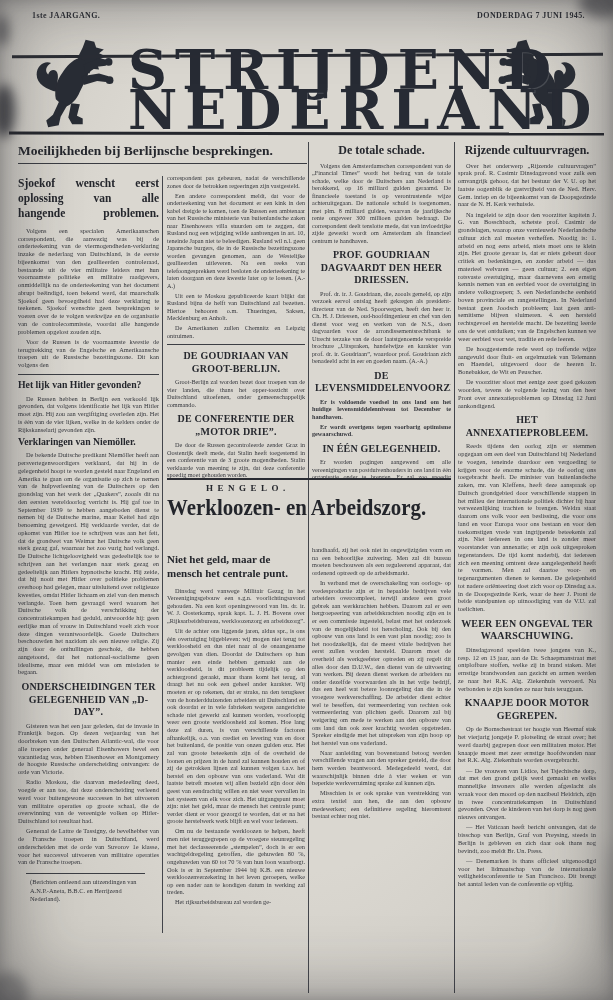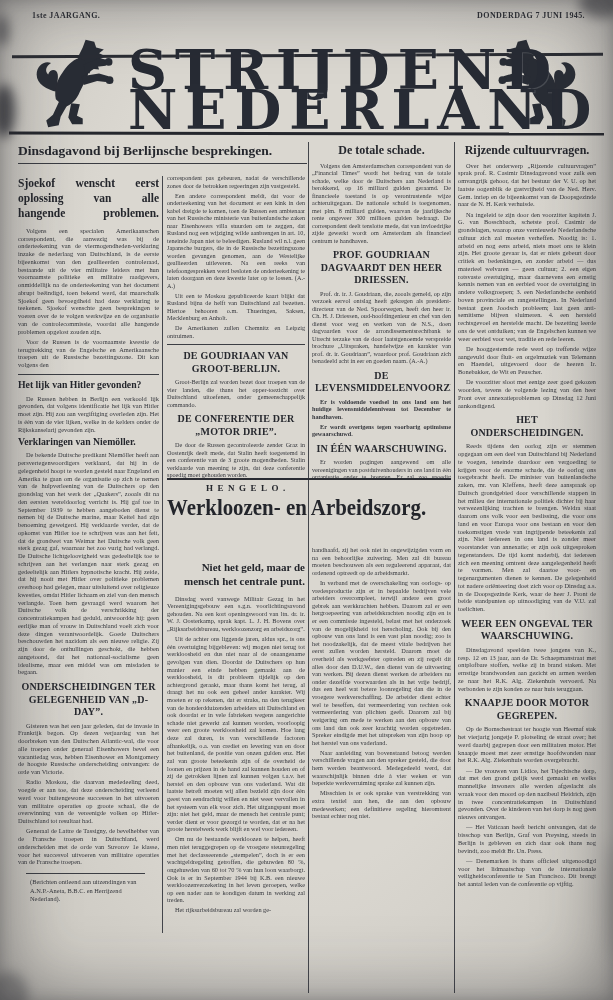--- a/index.html
+++ b/index.html
@@ -54,21 +54,21 @@
   .boldp{font-weight:bold;}
 
   
   .rule-hengelo{position:absolute;left:167px;top:478px;width:284px;height:2px;background:#2b2d33;}
   .kicker{position:absolute;left:168px;top:483px;font-size:9px;font-weight:bold;
     letter-spacing:4.5px;color:#25272d;padding-left:38px;}
   .big-head{position:absolute;left:167px;top:494px;width:284px;font-size:24px;font-weight:bold;
     color:#23252b;white-space:nowrap;transform:scaleX(.87);transform-origin:left;line-height:1.1;}
   .h-left{left:167px;top:548px;width:138px;height:450px;overflow:hidden;font-size:6.3px;}
   .h-right{left:312px;top:546px;width:139px;height:452px;overflow:hidden;font-size:6.3px;}
-  .subhead2{font-size:11px;font-weight:bold;line-height:1.3;color:#24262c;text-align:right;margin:12px 0 6px;}
+  .subhead2{font-size:11px;font-weight:bold;line-height:1.3;color:#24262c;text-align:left;margin:4px 0 6px;}
   .head-c4{font-size:12px;font-weight:bold;color:#25272d;text-align:center;white-space:nowrap;margin:1px 0 4px;}
 
   
   .vr{position:absolute;width:1px;background:#43454b;}
   .vr1{left:162px;top:176px;height:757px;}
   .vr2{left:308px;top:142px;height:851px;}
   .vr3{left:454px;top:142px;height:851px;}
 </style>
 </head>
 <body>
@@ -110,21 +110,21 @@
   <div class="mast-title">
     <div>STRIJDEND</div>
     <div>NEDERLAND</div>
   </div>
   <div class="rule-mast"></div>
 
   <div class="vr vr1"></div>
   <div class="vr vr2"></div>
   <div class="vr vr3"></div>
 
-  <div class="lead-head">Dinsdagavond bij Berlijnsche besprekingen.</div>
+  <div class="lead-head">Moeilijkheden bij Berlijnsche besprekingen.</div>
 
   <div class="col c1">
     <div class="subhead">Sjoekof wenscht eerst oplossing van alle hangende problemen.</div>
     <p>Volgens een specialen Amerikaanschen correspondent, die aanwezig was bij de onderteekening van de viermogendheden-verklaring inzake de nederlaag van Duitschland, is de eerste bijeenkomst van den geallieerden controleraad, bestaande uit de vier militaire leiders met hun voornaamste politieke en militaire raadgevers, onmiddellijk na de onderteekening van het document abrupt beëindigd, toen bekend werd, dat maarschalk Sjoekof geen bevoegdheid had deze verklaring te teekenen. Sjoekof wenschte geen besprekingen te voeren over de te volgen werkwijze en de organisatie van de controlecommissie, voordat alle hangende problemen opgelost zouden zijn.</p>
     <p>Voor de Russen is de voornaamste kwestie de terugtrekking van de Engelsche en Amerikaansche troepen uit de Russische bezettingszone. Dit kan volgens den</p>
     <hr class="thin">
     <div class="head-md">Het lijk van Hitler gevonden?</div>
     <p>De Russen hebben in Berlijn een verkoold lijk gevonden, dat volgens identificatie het lijk van Hitler moet zijn. Hij zou aan vergiftiging overleden zijn. Het is één van de vier lijken, welke in de kelders onder de Rijkskanselarij gevonden zijn.</p>
     <div class="head-md">Verklaringen van Niemöller.</div>
     <p>De bekende Duitsche predikant Niemöller heeft aan persvertegenwoordigers verklaard, dat hij in de gelegenheid hoopt te worden gesteld naar Engeland en Amerika te gaan om de organisatie op zich te nemen van de hulpverleening van de Duitschers op den grondslag van het werk der „Quakers”, zooals dit na den eersten wereldoorlog verricht is. Hij gaf toe in September 1939 te hebben aangeboden dienst te nemen bij de Duitsche marine, maar Keitel had zijn benoeming geweigerd. Hij verklaarde verder, dat de opkomst van Hitler toe te schrijven was aan het feit, dat de grondwet van Weimar het Duitsche volk geen sterk gezag gaf, waarnaar het zoo vurig had verlangd. De Duitsche lichtgeloovigheid was gedeeltelijk toe te schrijven aan het verlangen naar sterk gezag en gedeeltelijk aan Hitlers hypnotische kracht. Hij zeide, dat hij nooit met Hitler over politieke problemen overhoop had gelegen, maar uitsluitend over religieuze kwesties, omdat Hitler lichaam en ziel van den mensch verlangde. Toen hem gevraagd werd waarom het Duitsche volk de verschrikking der concentratiekampen had geduld, antwoordde hij: geen eerlijke man of vrouw in Duitschland voelt zich voor deze dingen verantwoordelijk. Goede Duitschers beschouwden het nazidom als een nieuwe religie. Zij zijn door de onthullingen geschokt, die hebben aangetoond, dat het nationaal-socialisme geen idealisme, maar een middel was om misdaden te begaan.</p>
@@ -149,21 +149,21 @@
   </div>
 
   <div class="col c3">
     <div class="head-lg">De totale schade.</div>
     <p>Volgens den Amsterdamschen correspondent van de „Financial Times” wordt het bedrag van de totale schade, welke door de Duitschers aan Nederland is berokkend, op 16 milliard gulden geraamd. De financieele toestand is op verontrustende wijze achteruitgegaan. De nationale schuld is toegenomen, met plm. 8 milliard gulden, waarvan de jaarlijksche rente ongeveer 300 millioen gulden bedraagt. De correspondent deelt tenslotte mede, dat van invloedrijke zijde gewerkt wordt om Amsterdam als financieel centrum te handhaven.</p>
     <div class="head-sm">PROF. GOUDRIAAN DAGVAARDT DEN HEER DRIESSEN.</div>
     <p>Prof. dr. ir. J. Goudriaan, die, zooals gemeld, op zijn verzoek eervol ontslag heeft gekregen als president-directeur van de Ned. Spoorwegen, heeft den heer ir. Ch. H. J. Driessen, oud-hoofdingenieur en chef van den dienst voor weg en werken van de N.S., doen dagvaarden voor de arrondissementsrechtbank te Utrecht terzake van de door laatstgenoemde verspreide brochure „Uitspraken, handelwijze en karakter van prof. dr. ir. Goudriaan”, waardoor prof. Goudriaan zich benadeeld acht in eer en goeden naam. (A.-A.)</p>
     <div class="head-sm">DE LEVENSMIDDELENVOORZIENING.</div>
     <p class="boldp">Er is voldoende voedsel in ons land om het huidige levensmiddelenniveau tot December te handhaven.</p>
     <p class="boldp">Er wordt overigens tegen voorbarig optimisme gewaarschuwd.</p>
-    <div class="head-sm">IN ÉÉN WAARSCHUWING.</div>
+    <div class="head-sm">IN ÉÉN GELEGENHEID.</div>
     <p>Er worden pogingen aangewend om alle vereenigingen van postduivenhouders in ons land in één organisatie onder te brengen. Er zal zoo spoedig mogelijk een landelijke bijeenkomst worden gehouden.</p>
   </div>
 
   <div class="rule-hengelo"></div>
   <div class="kicker">HENGELO.</div>
   <div class="big-head">Werkloozen- en Arbeidszorg.</div>
 
   <div class="col h-left">
     <div class="subhead2">Niet het geld, maar de mensch het centrale punt.</div>
     <p>Dinsdag werd vanwege Militair Gezag in het Vereenigingsgebouw een s.g.n. voorlichtingsavond gehouden. Na een kort openingswoord van ltn. dr. ir. W. J. Oosterkamp, sprak kapt. L. J. H. Bovens over „Rijksarbeidsbureau, werkloozenzorg en arbeidszorg”.</p>
@@ -177,21 +177,21 @@
     <p>Naar aanleiding van bovenstaand betoog werden verschillende vragen aan den spreker gesteld, die door hem werden beantwoord. Medegedeeld werd, dat waarschijnlijk binnen drie à vier weken er van beperkte werkverruiming sprake zal kunnen zijn.</p>
     <p>Misschien is er ook sprake van verstrekking van extra textiel aan hen, die aan den opbouw medewerken; een definitieve regeling hieromtrent bestaat echter nog niet.</p>
   </div>
 
   <div class="col c4">
     <div class="head-c4">Rijzende cultuurvragen.</div>
     <p>Over het onderwerp „Rijzende cultuurvragen” sprak prof. R. Casimir Dinsdagavond voor zulk een omvangrijk gehoor, dat het bestuur der V. U. op het laatste oogenblik de gastvrijheid van de Ned. Herv. Gem. inriep en de bijeenkomst van de Doopsgezinde naar de N. H. Kerk verhuisde.</p>
     <p>Na ingeleid te zijn door den voorzitter kapitein J. G. van Bosschbach, schetste prof. Casimir de grondslagen, waarop onze vernieuwde Nederlandsche cultuur zich zal moeten verheffen. Noodig is: 1. arbeid en nog eens arbeid, niets moet ons te klein zijn. Het groote gevaar is, dat er niets gebeurt door critiek en bedenkingen, en zonder arbeid — dus materieel welvaren — geen cultuur; 2. een eigen rotsvaste overtuiging, maar daarnevens een ernstig kennis nemen van en eerbied voor de overtuiging in andere volksgroepen; 3. een Nederlandsche eenheid boven provinciale en rangestellingen. In Nederland bestaat geen Joodsch probleem; laat geen anti-semitisme blijven sluimeren. 4. een hersteld rechtsgevoel en herstelde macht. De bezetting leerde ons de wet ontduiken; van de Engelschen kunnen we weer eerbied voor wet, traditie en rede leeren.</p>
     <p>De hooggestemde rede werd op treffende wijze aangevuld door fluit- en orgelmuziek van Telemann en Haendel, uitgevoerd door de heeren Ir. Bonebakker, de Wit en Peuscher.</p>
     <p>De voorzitter sloot met eenige zeer goed gekozen woorden, tevens de volgende lezing van den heer Pront over annexatieproblemen op Dinsdag 12 Juni aankondigend.</p>
-    <div class="head-sm">HET ONDERSCHEIDINGEN.</div>
+    <div class="head-sm">HET ANNEXATIEPROBLEEM.</div>
     <p>Reeds tijdens den oorlog zijn er stemmen opgegaan om een deel van Duitschland bij Nederland te voegen, teneinde daardoor een vergoeding te krijgen voor de enorme schade, die de oorlog ons toegebracht heeft. De minister van buitenlandsche zaken, mr. van Kleffens, heeft deze aanspraak op Duitsch grondgebied door verschillende stappen in het milieu der internationale politiek dichter bij haar verwezenlijking trachten te brengen. Weldra staat daarom ons volk voor een beslissing, die voor ons land en voor Europa voor ons bestaan en voor den toekomstigen vrede van ingrijpende beteekenis zal zijn. Niet iedereen in ons land is zonder meer voorstander van annexatie; er zijn ook uitgesproken tegenstanders. De tijd komt naderbij, dat iedereen zich een meening omtrent deze aangelegenheid heeft te vormen. Men zal daartoe voor- en tegenargumenten dienen te kennen. De gelegenheid tot nadere oriënteering doet zich voor op Dinsdag a.s. in de Doopsgezinde Kerk, waar de heer J. Pront de beide standpunten op uitnoodiging van de V.U. zal toelichten.</p>
     <div class="head-sm">WEER EEN ONGEVAL TER WAARSCHUWING.</div>
     <p>Dinsdagavond speelden twee jongens van K., resp. 12 en 13 jaar, aan de Dr. Schaepmanstraat met ontplofbare stoffen, welke zij in brand staken. Met ernstige brandwonden aan gezicht en armen werden ze naar het R.K. Alg. Ziekenhuis vervoerd. Na verbonden te zijn konden ze naar huis teruggaan.</p>
     <div class="head-sm">KNAAPJE DOOR MOTOR GEGREPEN.</div>
     <p>Op de Bornschestraat ter hoogte van Heemaf stak het vierjarig jongetje P. plotseling de straat over; het werd daarbij gegrepen door een militairen motor. Het knaapje moest met zeer ernstige hoofdwonden naar het R.K. Alg. Ziekenhuis worden overgebracht.</p>
     <p>— De vrouwen van Lidice, het Tsjechische dorp, dat met den grond gelijk werd gemaakt en welks mannelijke inwoners alle werden afgeslacht als wraak voor den moord op den nazibeul Heidrich, zijn in twee concentratiekampen in Duitschland gevonden. Over de kinderen van het dorp is nog geen nieuws ontvangen.</p>
     <p>— Het Vaticaan heeft bericht ontvangen, dat de bisschop van Berlijn, Graf von Preysing, steeds in Berlijn is gebleven en zich daar ook thans nog bevindt, zoo meldt Br. Un. Press.</p>
     <p>— Denemarken is thans officieel uitgenoodigd voor het lidmaatschap van de internationale veiligheidsconferentie te San Francisco. Dit brengt het aantal leden van de conferentie op vijftig.</p>
   </div>
 

